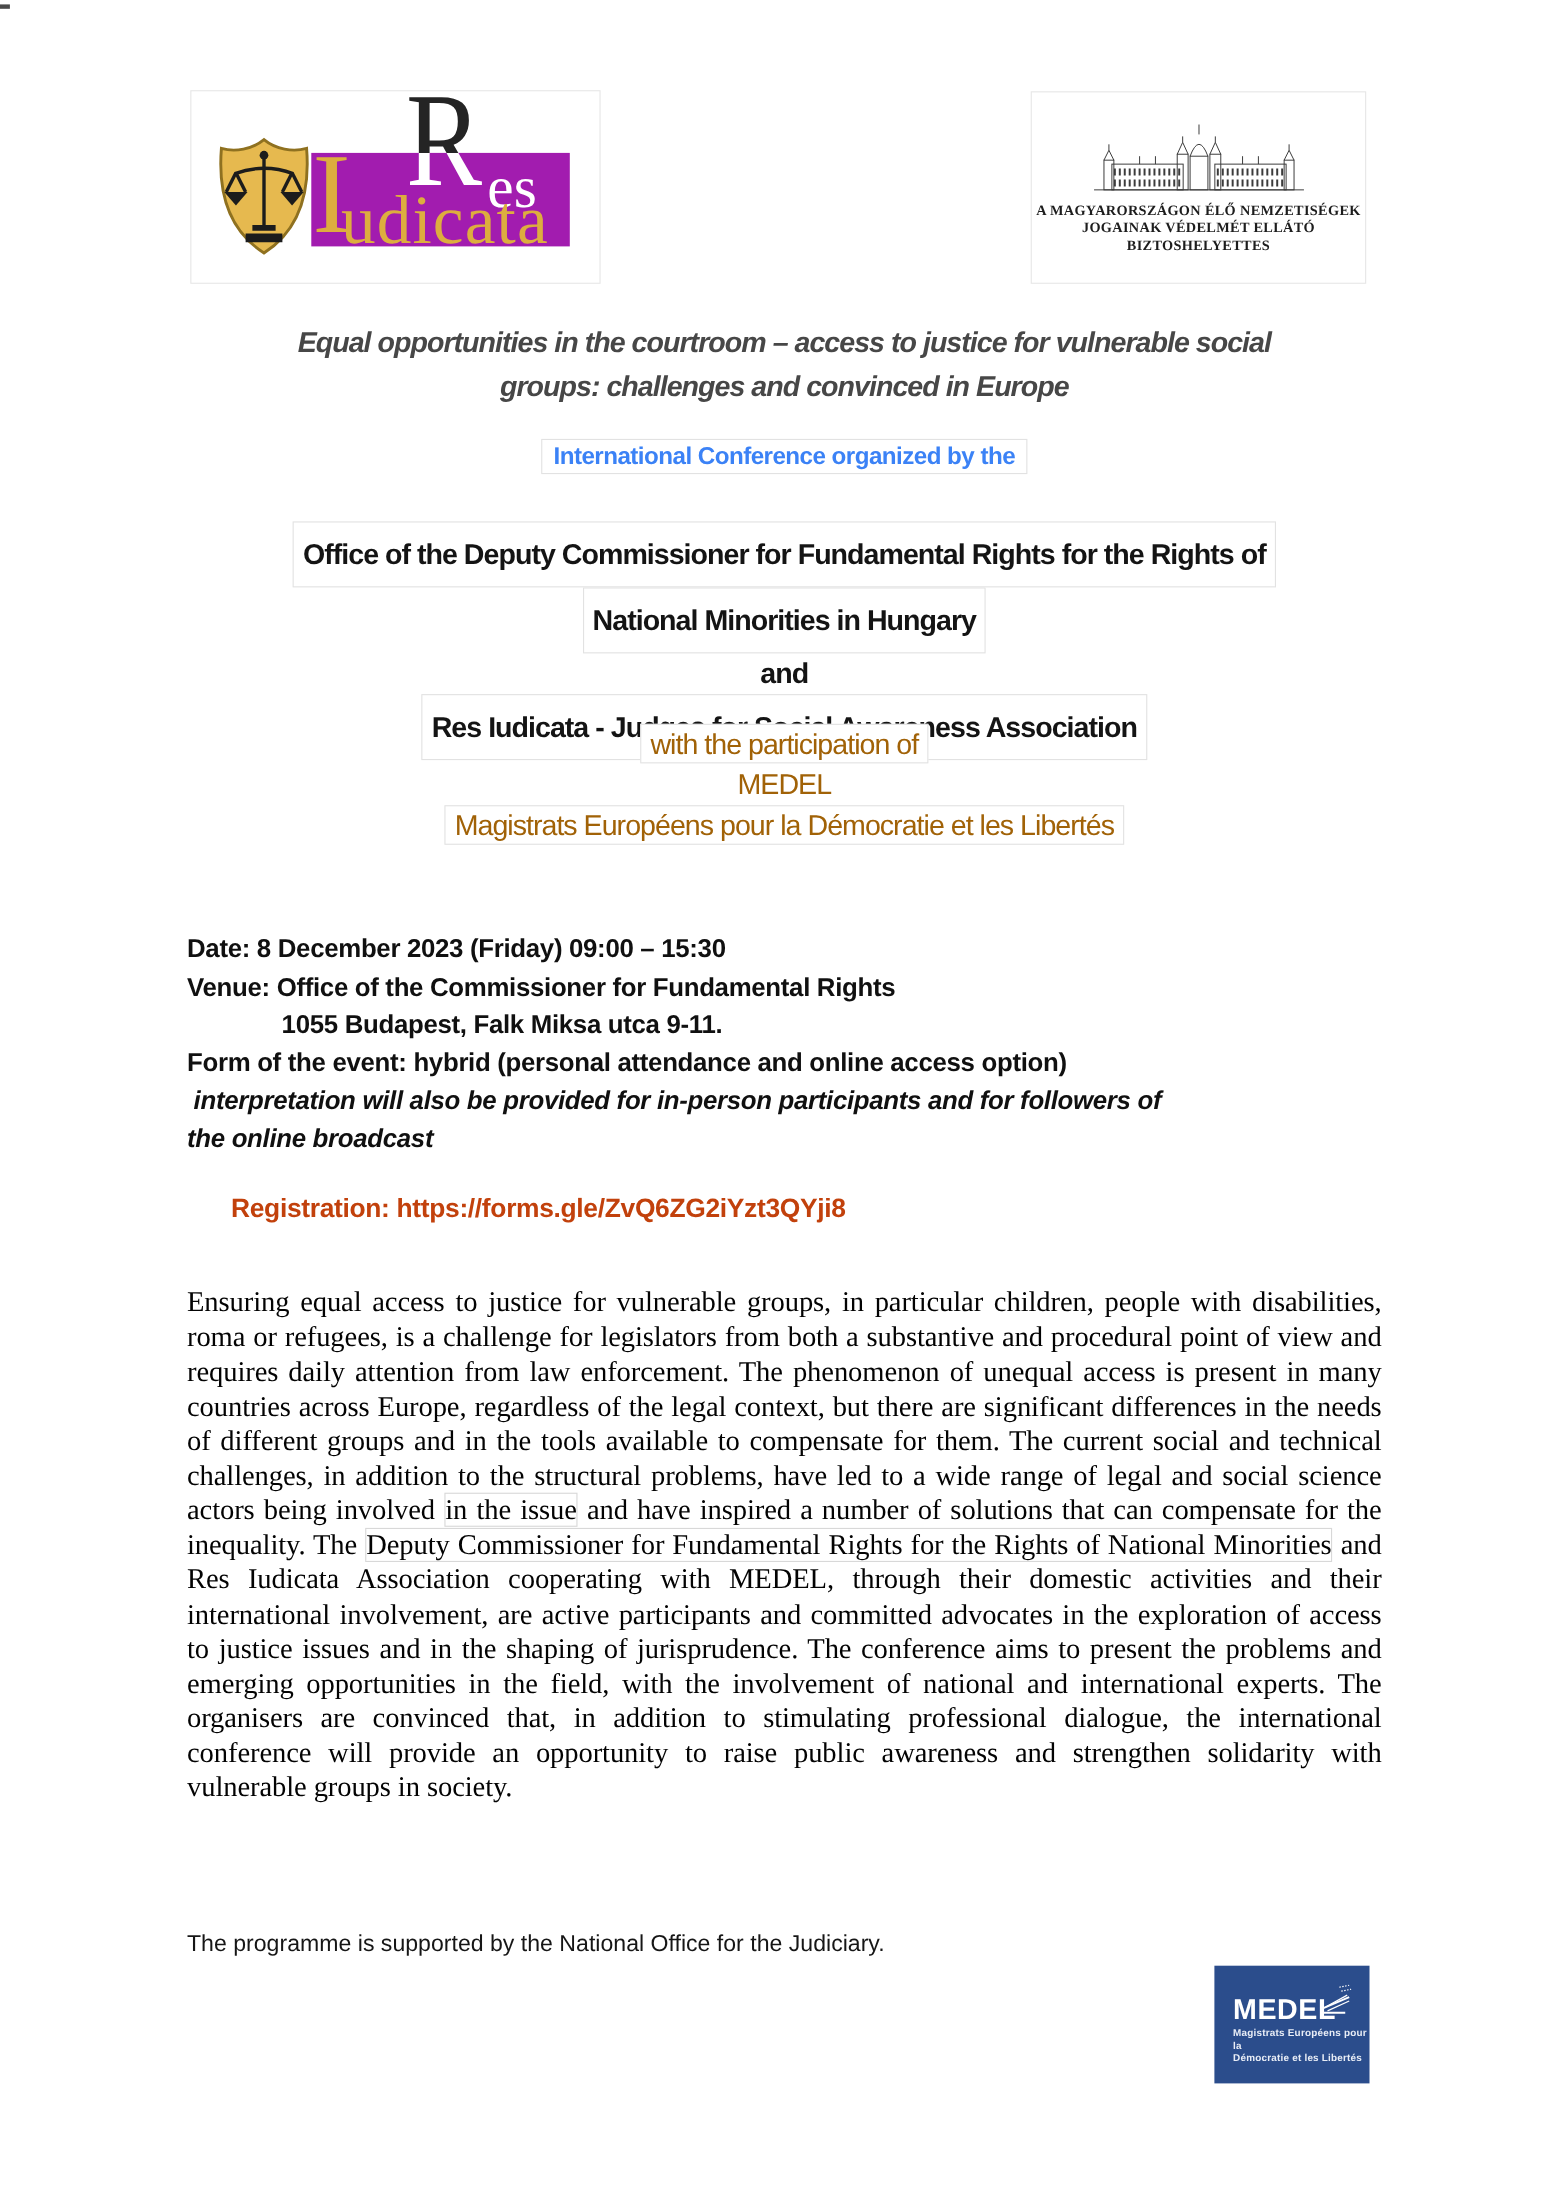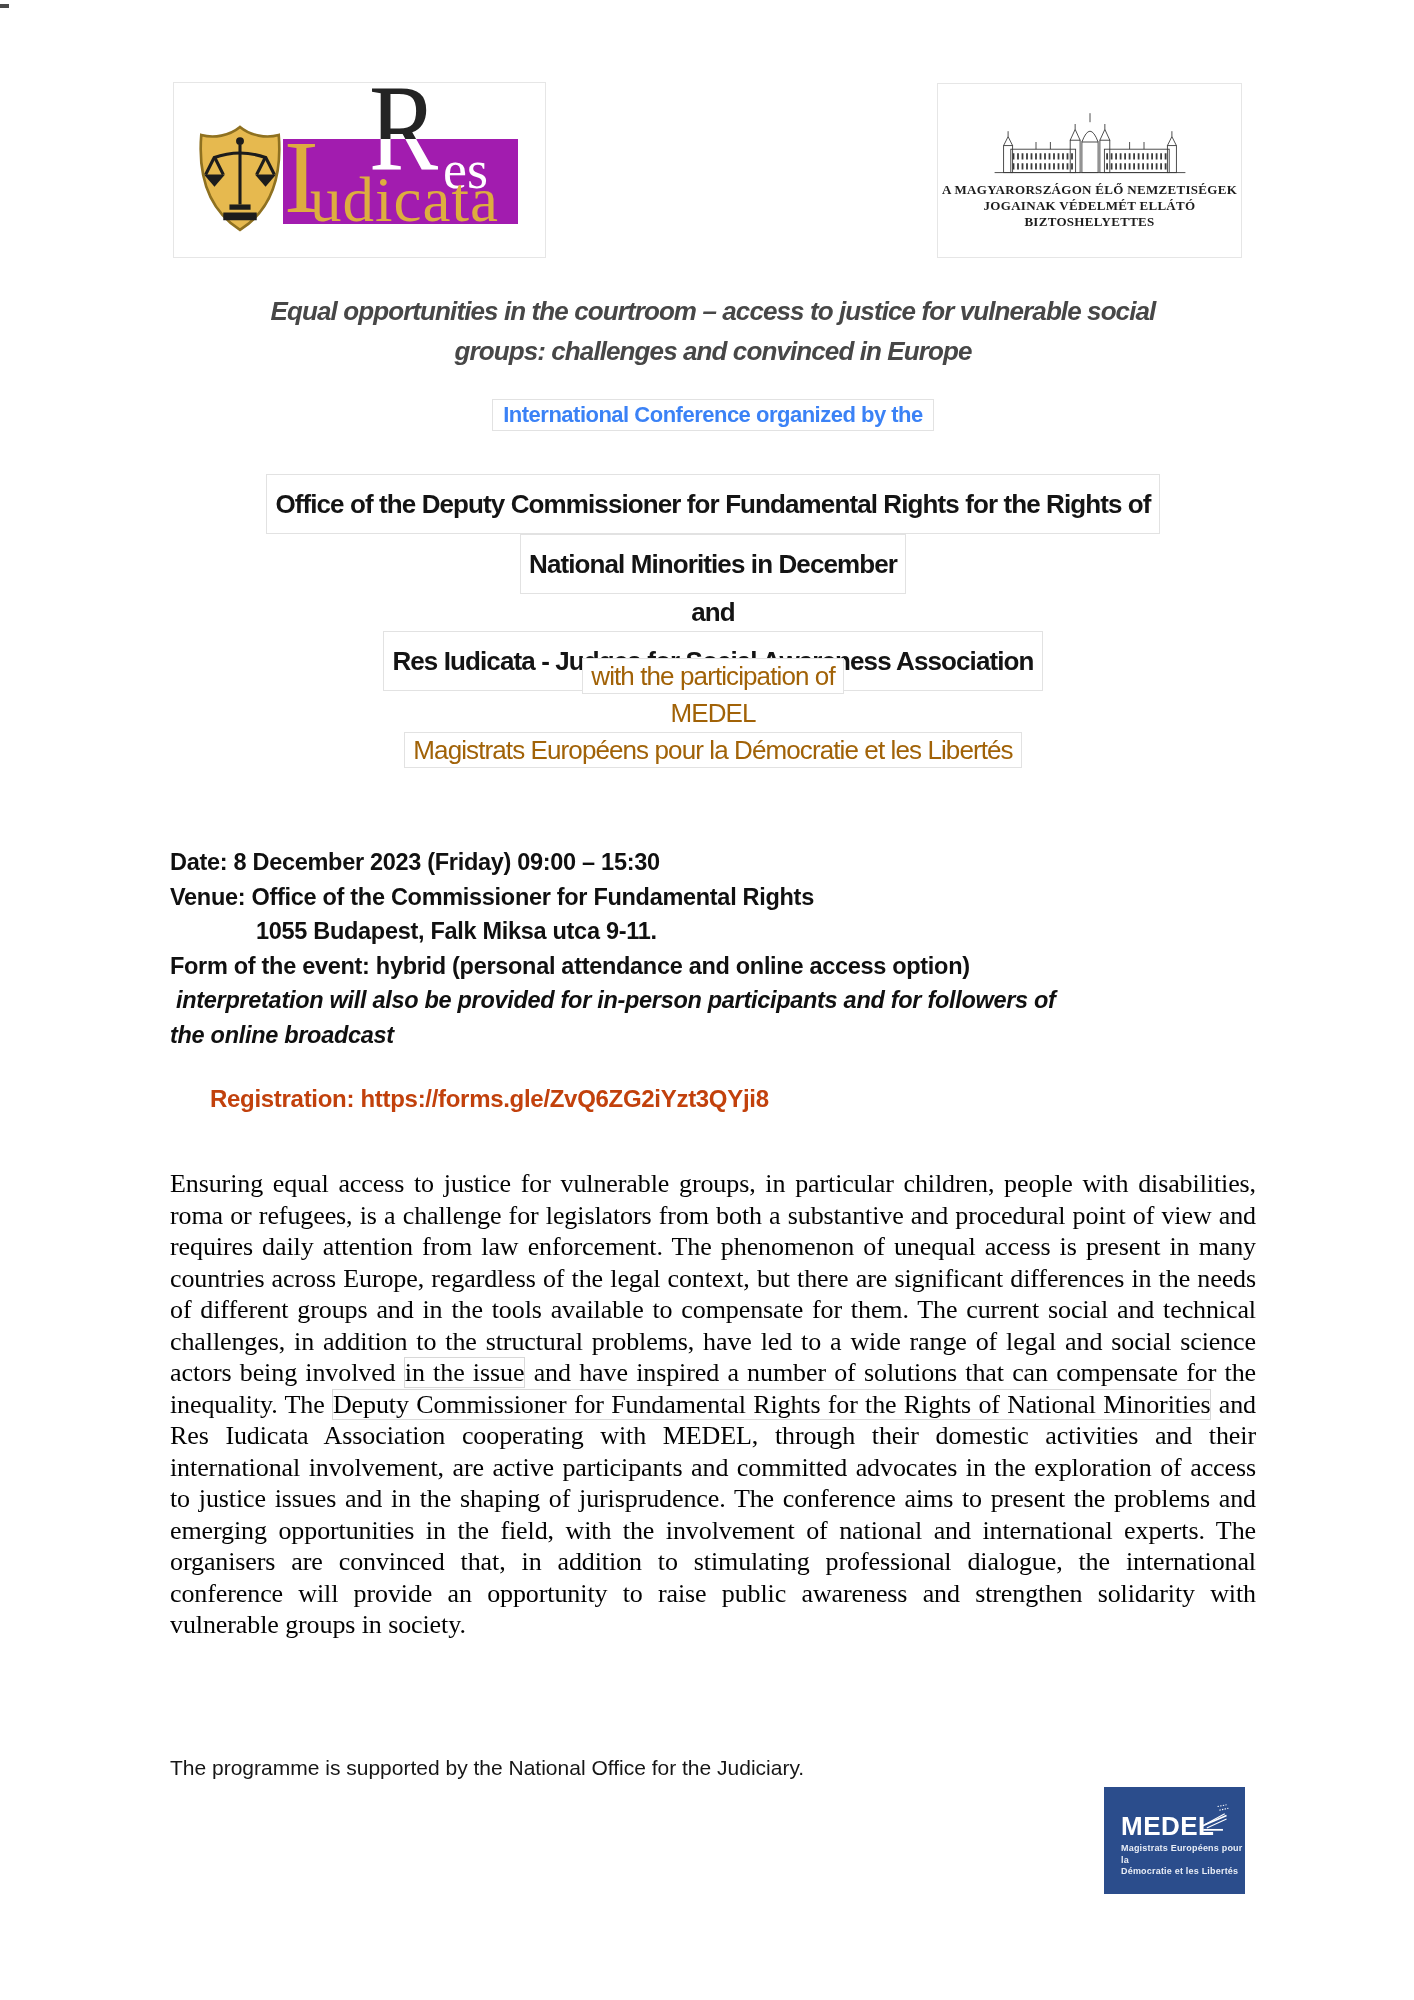--- a/index.html
+++ b/index.html
@@ -122,21 +122,21 @@
     <div>Equal opportunities in the courtroom – access to justice for vulnerable social</div>
     <div>groups: challenges and convinced in Europe</div>
   </div>
 
   <div class="col center subtitle-wrap">
     <span class="boxed subtitle-text">International Conference organized by the</span>
   </div>
 
   <div class="col center orgs">
     <div><span class="boxed">Office of the Deputy Commissioner for Fundamental Rights for the Rights of</span></div>
-    <div><span class="boxed">National Minorities in December</span></div>
+    <div><span class="boxed">National Minorities in Hungary</span></div>
     <div><span>and</span></div>
     <div><span class="boxed">Res Iudicata - Judges for Social Awareness Association</span></div>
   </div>
 
   <div class="col center partic">
     <div><span class="boxed">with the participation of</span></div>
     <div><span>MEDEL</span></div>
     <div><span class="boxed">Magistrats Européens pour la Démocratie et les Libertés</span></div>
   </div>
 

